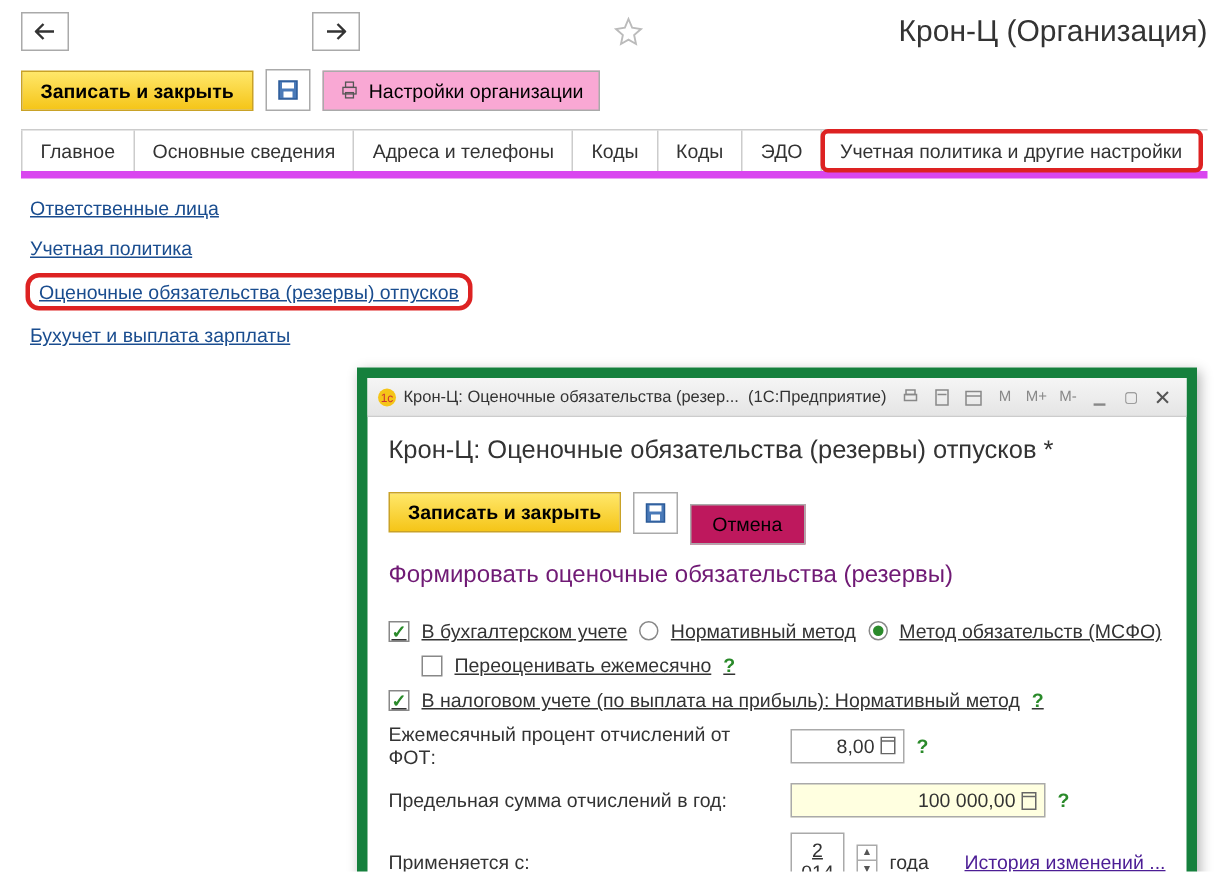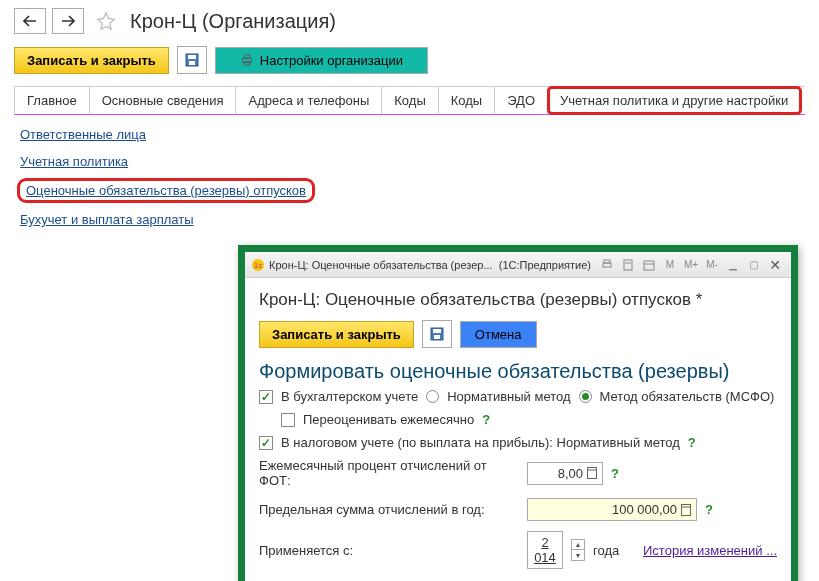--- a/index.html
+++ b/index.html
@@ -1,31 +1,31 @@
 <!DOCTYPE html>
 <html><head>
 <meta charset="utf-8">
 <style>
 * { box-sizing: border-box; margin: 0; padding: 0; }
 body { font-family: Arial, sans-serif; font-size: 13px; color: #333; background: #fff; width: 819px; height: 581px; overflow: hidden; position: relative; }
 
 
-.top-nav { display: flex; align-items: center; padding: 8px 14px; gap: 6px; }
+.top-nav { display: flex; align-items: center; padding: 8px 14px; gap: 6px; justify-content: space-between; }
 .nav-btn { width: 32px; height: 26px; border: 1px solid #aaa; background: #fff; display: flex; align-items: center; justify-content: center; cursor: pointer; }
 .star-icon { width: 20px; height: 20px; color: #ccc; margin-left: 6px; }
 .page-title { font-size: 20px; margin-left: 8px; }
 
 
 .toolbar { display: flex; align-items: center; padding: 4px 14px 12px; gap: 8px; }
 .btn-yellow { background: linear-gradient(#ffe76a, #f5c518); border: 1px solid #c9a227; padding: 5px 12px; font-weight: bold; font-size: 13px; cursor: pointer; }
 .btn-icon { width: 30px; height: 28px; border: 1px solid #aaa; background: #fff; display: flex; align-items: center; justify-content: center; cursor: pointer; }
-.btn-outline { border: 1px solid #aaa; background: #14b8a6; padding: 5px 24px; display: flex; align-items: center; gap: 6px; cursor: pointer; font-size: 13px; }
-
-
-.tabs { display: flex; border-top: 1px solid #ccc; border-bottom: 1px solid #d946ef; margin: 0 14px; }
+.btn-outline { border: 1px solid #aaa; background: #f9a8d4; padding: 5px 10px; display: flex; align-items: center; gap: 6px; cursor: pointer; font-size: 13px; }
+
+
+.tabs { display: flex; border-top: 1px solid #ccc; border-bottom: 5px solid #d946ef; margin: 0 14px; }
 .tab { padding: 6px 12px; border-right: 1px solid #ccc; cursor: pointer; white-space: nowrap; font-size: 13px; }
 .tab:first-child { border-left: 1px solid #ccc; }
 .tab.highlight { outline: 3px solid #d22; outline-offset: -2px; border-radius: 4px; }
 
 
 .links { padding: 12px 20px; }
 .links a { display: block; color: #1a4d8f; text-decoration: underline; margin-bottom: 12px; font-size: 13px; cursor: pointer; }
 .links a.highlight { outline: 3px solid #d22; border-radius: 6px; padding: 2px 6px; display: inline-block; }
 
 
@@ -33,24 +33,24 @@
 .dialog-titlebar { height: 26px; background: linear-gradient(#f5f5f5, #e5e5e5); border-bottom: 1px solid #ccc; display: flex; align-items: center; padding: 0 6px; font-size: 11px; gap: 4px; }
 .dialog-titlebar .tb-icon { width: 14px; height: 14px; }
 .dialog-titlebar .tb-title { flex: 1; white-space: nowrap; overflow: hidden; text-overflow: ellipsis; }
 .dialog-titlebar .tb-btn { width: 20px; height: 18px; display: flex; align-items: center; justify-content: center; cursor: pointer; color: #888; font-size: 10px; }
 .dialog-titlebar .tb-btns-right { display: flex; gap: 1px; margin-left: auto; }
 .dialog-titlebar .tb-close { font-size: 14px; color: #555; }
 
 .dialog-body { padding: 12px 14px; }
 .dialog-heading { font-size: 17px; margin-bottom: 10px; }
 .dialog-toolbar { display: flex; gap: 8px; align-items: center; margin-bottom: 12px; }
-.btn-gray { border: 1px solid #aaa; background: #3b82f6; padding: 5px 14px; cursor: pointer; font-size: 13px; }
-
-.section-label { color: #0c4a6e; font-size: 20px; margin-bottom: 6px; }
-.row { display: flex; align-items: center; gap: 8px; margin-bottom: 8px; font-size: 13px; }
+.btn-gray { border: 1px solid #aaa; background: #be185d; padding: 5px 14px; cursor: pointer; font-size: 13px; margin-top: 16px; }
+
+.section-label { color: #701a75; font-size: 16px; margin-bottom: 20px; }
+.row { display: flex; align-items: center; gap: 8px; margin-bottom: 8px; font-size: 13px; text-decoration: underline; }
 .checkbox { width: 14px; height: 14px; border: 1px solid #888; display: inline-flex; align-items: center; justify-content: center; background: #fff; cursor: pointer; }
 .checkbox.checked::after { content: "✓"; color: #2a8a2a; font-size: 12px; line-height: 12px; font-weight: bold; }
 .radio { width: 13px; height: 13px; border: 1px solid #888; border-radius: 50%; display: inline-flex; align-items: center; justify-content: center; background: #fff; cursor: pointer; }
 .radio.checked::after { content: ""; width: 7px; height: 7px; background: #2a8a2a; border-radius: 50%; }
 .help { color: #2a8a2a; font-weight: bold; cursor: pointer; }
 
 .field-row { display: flex; align-items: center; gap: 8px; margin-bottom: 10px; font-size: 13px; }
 .field-label { flex: 0 0 260px; }
 .num-input { border: 1px solid #aaa; padding: 3px 4px; text-align: right; font-size: 13px; display: flex; align-items: center; gap: 3px; }
 .num-input.small { width: 76px; }

